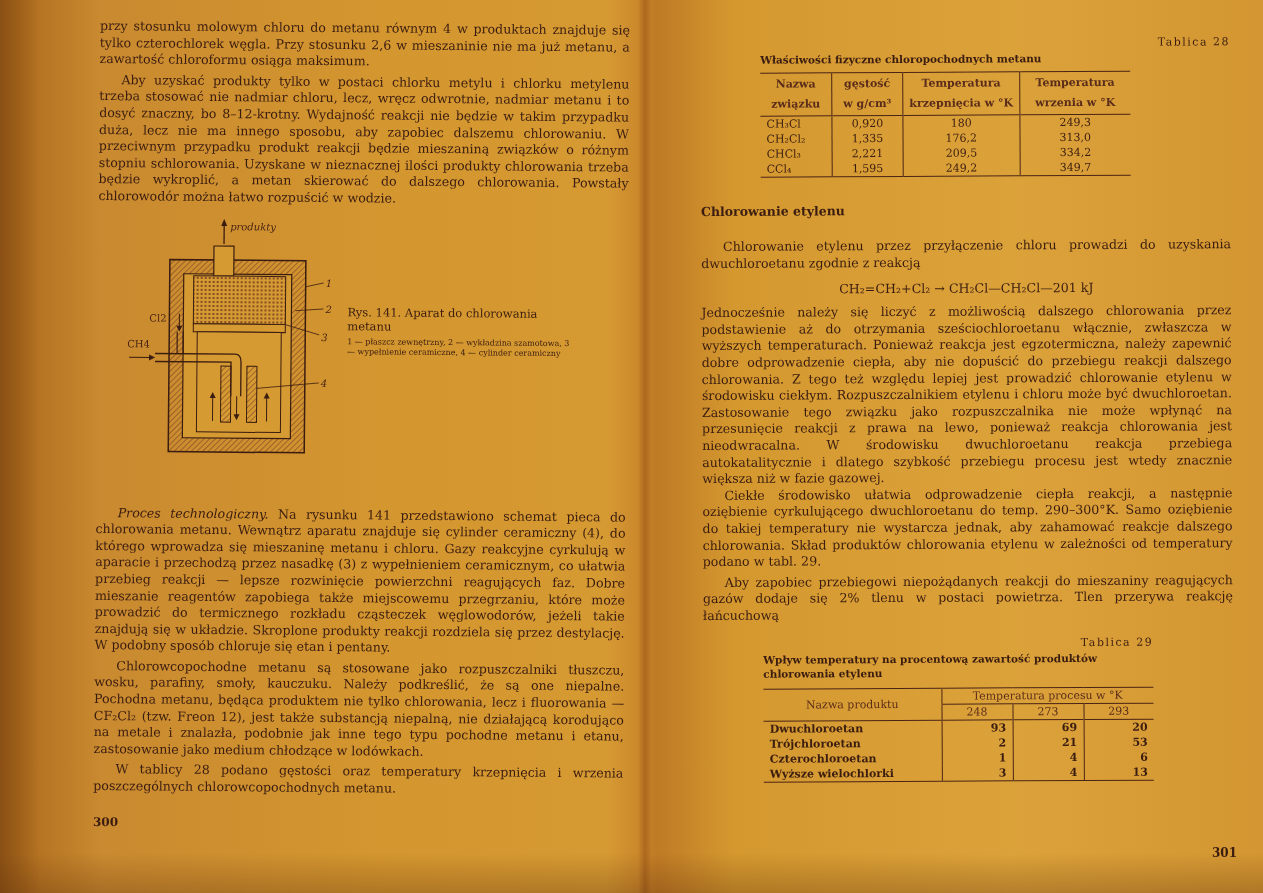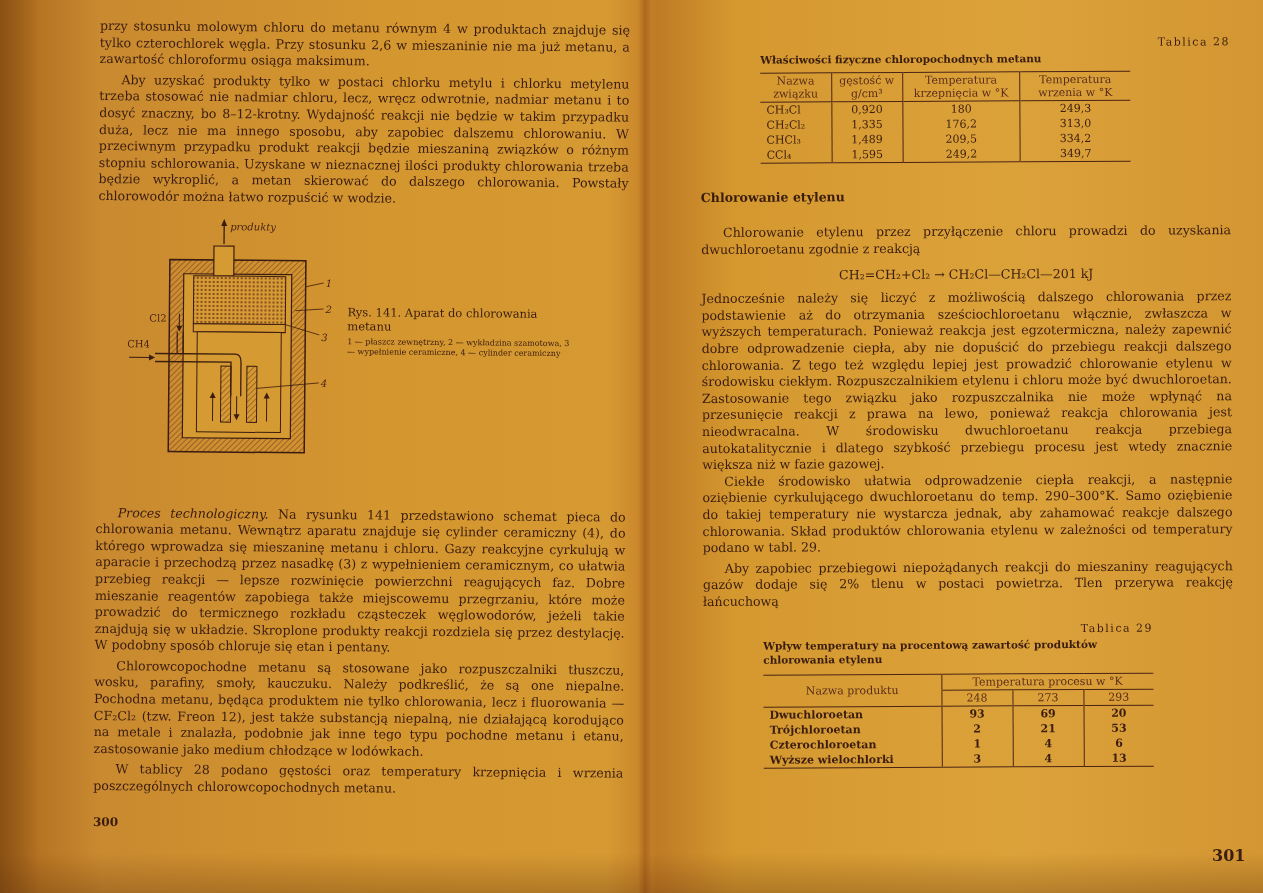--- a/index.html
+++ b/index.html
@@ -36,38 +36,38 @@
     .fig-svg { position: absolute; left: 30px; top: 0; }
     .caption { position: absolute; left: 250px; top: 88px; width: 230px; }
     .caption-title { font-size: 11.5px; line-height: 14px; margin: 0; text-align: left; }
     .caption-legend { font-size: 8px; line-height: 10.5px; margin-top: 4px; text-align: left; }
     .page-number { font-weight: bold; font-size: 12px; margin-top: 20px; }
     .table-num { text-align: right; letter-spacing: 1.5px; font-size: 11px; }
     .table-title { font-weight: bold; font-size: 10.5px; line-height: 14px; margin-top: 2px; }
     table { border-collapse: collapse; font-size: 11px; }
     .t28 { width: 370px; margin-top: 6px; margin-left: 60px; }
     .t28 th, .t28 td { padding: 1px 6px; vertical-align: middle; }
-    .t28 th { font-weight: normal; line-height: 13px; text-align: center; color: #5a2c1a; }
+    .t28 th { font-weight: bold; line-height: 20px; text-align: center; color: #5a2c1a; }
     .t28 thead tr { border-top: 1.5px solid #4a2415; border-bottom: 1.5px solid #4a2415; }
     .t28 tbody tr:last-child td { border-bottom: 1.5px solid #4a2415; }
     .t28 td.num { text-align: center; }
     .t28 th + th, .t28 td + td { border-left: 1px solid #4a2415; margin-top: 11px; }
     .section-title { font-weight: bold; font-size: 12.5px; margin-top: 26px; margin-bottom: 20px; }
     .equation { text-align: center; font-size: 12.6px; margin: 10px 0 8px 0; }
     .t29-wrap { margin-left: 60px; width: 390px; }
     .t29 { width: 390px; margin-top: 8px; }
     .t29 th, .t29 td { padding: 1px 6px; font-weight: bold; }
     .t29 th { font-weight: normal; text-align: center; color: #5a2c1a; }
     .t29 .hdr-top { border-top: 1.5px solid #4a2415; }
     .t29 .hdr-bottom { border-bottom: 1.5px solid #4a2415; }
     .t29 tbody tr:last-child td { border-bottom: 1.5px solid #4a2415; }
     .t29 .sub { border-top: 1px solid #4a2415; }
     .t29 .vl { border-left: 1px solid #4a2415; }
-    .t29 td.num { text-align: center; }
-    .page-number-right { position: absolute; left: 1212px; top: 846px; font-weight: bold; font-size: 16px; }
+    .t29 td.num { text-align: right; }
+    .page-number-right { position: absolute; left: 1212px; top: 846px; font-weight: bold; font-size: 12px; }
   </style>
 </head>
 <body>
 
 <div class="spread"></div>
 <div class="shade-left"></div>
 <div class="gutter"></div>
 <div class="bottom-shade"></div>
 
 <div class="page page-left">
@@ -162,21 +162,21 @@
         <td class="num">249,3</td>
       </tr>
       <tr>
         <td>CH₂Cl₂</td>
         <td class="num">1,335</td>
         <td class="num">176,2</td>
         <td class="num">313,0</td>
       </tr>
       <tr>
         <td>CHCl₃</td>
-        <td class="num">1,489</td>
+        <td class="num">2,221</td>
         <td class="num">209,5</td>
         <td class="num">334,2</td>
       </tr>
       <tr>
         <td>CCl₄</td>
         <td class="num">1,595</td>
         <td class="num">249,2</td>
         <td class="num">349,7</td>
       </tr>
     </tbody>

